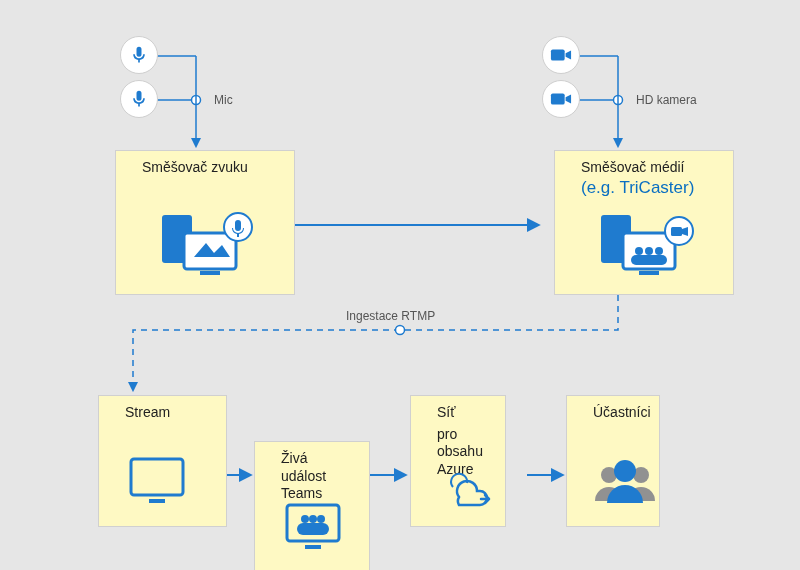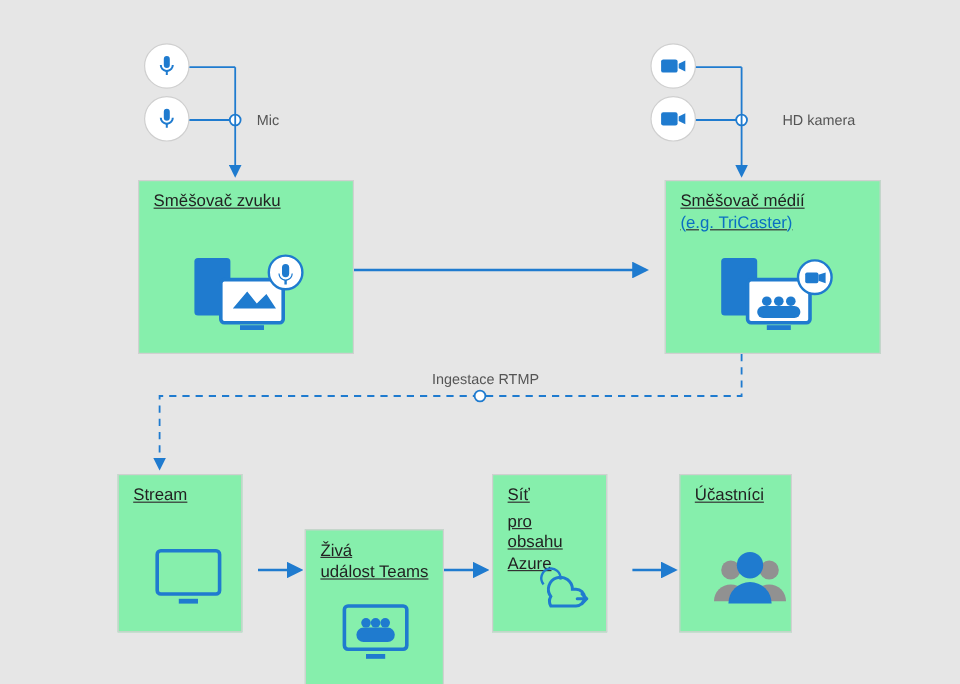--- a/index.html
+++ b/index.html
@@ -18,33 +18,32 @@
     overflow: hidden;
   }
   svg.overlay {
     position: absolute;
     left: 0; top: 0;
     width: 800px; height: 570px;
     pointer-events: none;
   }
   .box {
     position: absolute;
-    background: #86efac;
+    background: #fef9c3;
     border: 1px solid #d0d0d0;
     box-sizing: border-box;
-    padding: 8px 12px;
-    text-decoration: underline;
+    padding: 8px 26px;
   }
   .box .title {
     font-size: 14px;
     color: #222;
     line-height: 1.25;
   }
   .box .subtitle {
-    font-size: 14px;
+    font-size: 17px;
     color: #0a6fc2;
     line-height: 1.25;
   }
   .label {
     position: absolute;
     font-size: 12px;
     color: #555;
     white-space: nowrap;
   }
   .circle-icon {
@@ -112,21 +111,21 @@
         <rect x="1" y="3" width="15" height="12" rx="2" fill="#1f7bcf"></rect>
         <path d="M17 7l6-3v10l-6-3z" fill="#1f7bcf"></path>
       </svg>
   </div>
   <div class="circle-icon" style="left:542px; top:80px;">
     <svg width="22" height="18" viewBox="0 0 24 18">
         <rect x="1" y="3" width="15" height="12" rx="2" fill="#1f7bcf"></rect>
         <path d="M17 7l6-3v10l-6-3z" fill="#1f7bcf"></path>
       </svg>
   </div>
-  <div class="label" style="left:652px; top:93px;">HD kamera</div>
+  <div class="label" style="left:636px; top:93px;">HD kamera</div>
 
   <div class="box" style="left:115px; top:150px; width:180px; height:145px;">
     <div class="title">Směšovač zvuku</div>
     <div class="node-icon" style="left:40px; bottom:12px;">
       <svg width="100" height="70" viewBox="0 0 100 70">
         <rect x="6" y="6" width="30" height="48" rx="3" fill="#1f7bcf"></rect>
         <rect x="28" y="24" width="52" height="36" rx="3" fill="#fff" stroke="#1f7bcf" stroke-width="3"></rect>
         <rect x="44" y="62" width="20" height="4" fill="#1f7bcf"></rect>
         <path d="M38 48 L50 34 L58 44 L66 36 L74 48 Z" fill="#1f7bcf"></path>
         <circle cx="82" cy="18" r="14" fill="#fff" stroke="#1f7bcf" stroke-width="2"></circle>
@@ -149,23 +148,23 @@
         <circle cx="64" cy="42" r="4" fill="#1f7bcf"></circle>
         <rect x="36" y="46" width="36" height="10" rx="5" fill="#1f7bcf"></rect>
 
         <circle cx="84" cy="22" r="14" fill="#fff" stroke="#1f7bcf" stroke-width="2"></circle>
         <rect x="76" y="18" width="11" height="9" rx="1.5" fill="#1f7bcf"></rect>
         <path d="M87 20l6-2v9l-6-2z" fill="#1f7bcf"></path>
       </svg>
     </div>
   </div>
 
-  <div class="label" style="left:360px; top:309px;">Ingestace RTMP</div>
-
-  <div class="box" style="left:98px; top:395px; width:104px; height:132px;">
+  <div class="label" style="left:346px; top:309px;">Ingestace RTMP</div>
+
+  <div class="box" style="left:98px; top:395px; width:129px; height:132px;">
     <div class="title">Stream</div>
     <div class="node-icon" style="left:26px; bottom:16px;">
       <svg width="64" height="52" viewBox="0 0 64 52">
         <rect x="6" y="4" width="52" height="36" rx="3" fill="none" stroke="#1f7bcf" stroke-width="3"></rect>
         <rect x="24" y="44" width="16" height="4" fill="#1f7bcf"></rect>
       </svg>
     </div>
   </div>
 
   <div class="box" style="left:254px; top:395px; width:116px; height:132px;margin-top:46px;">

